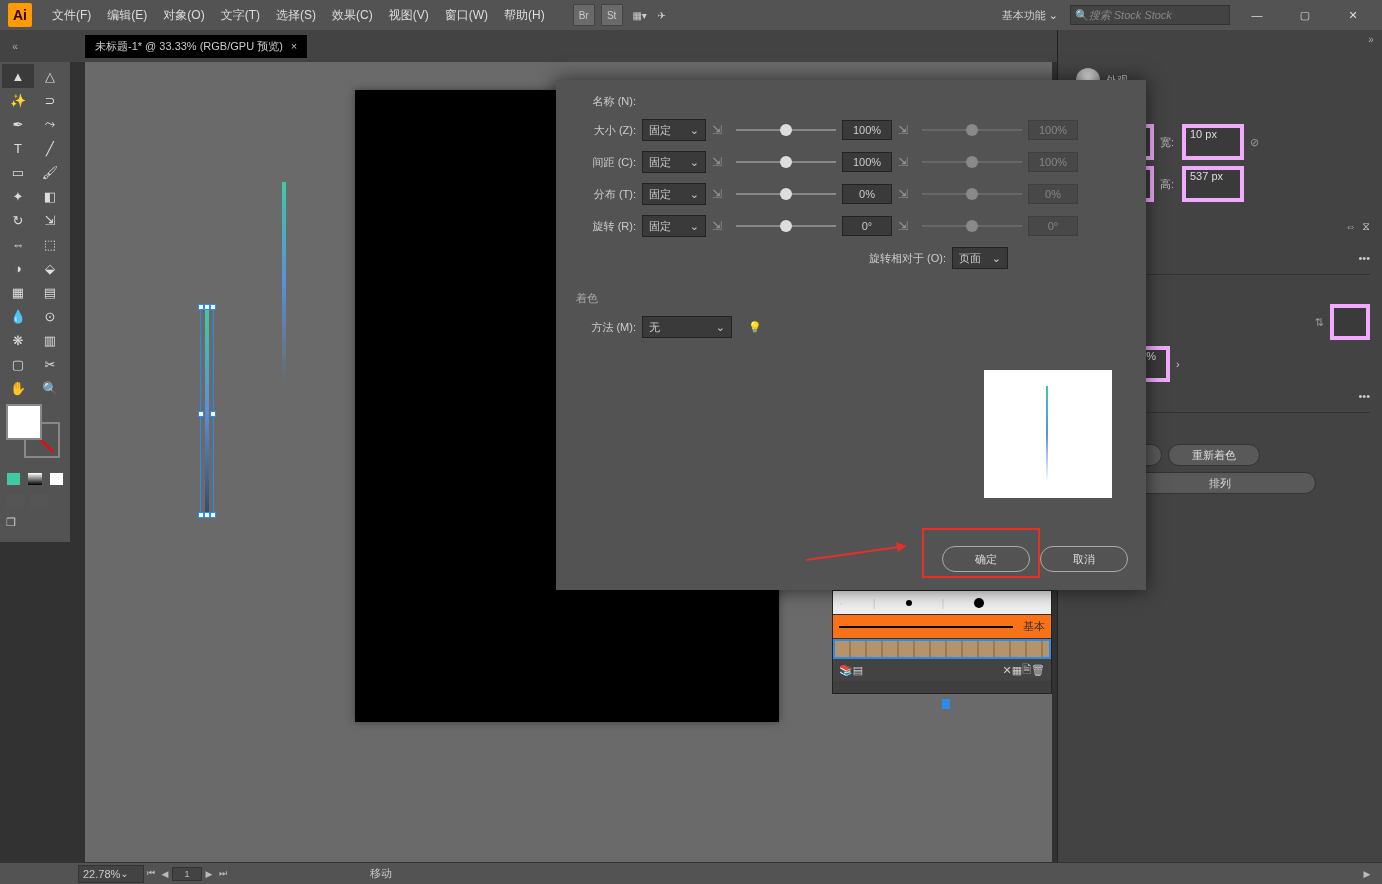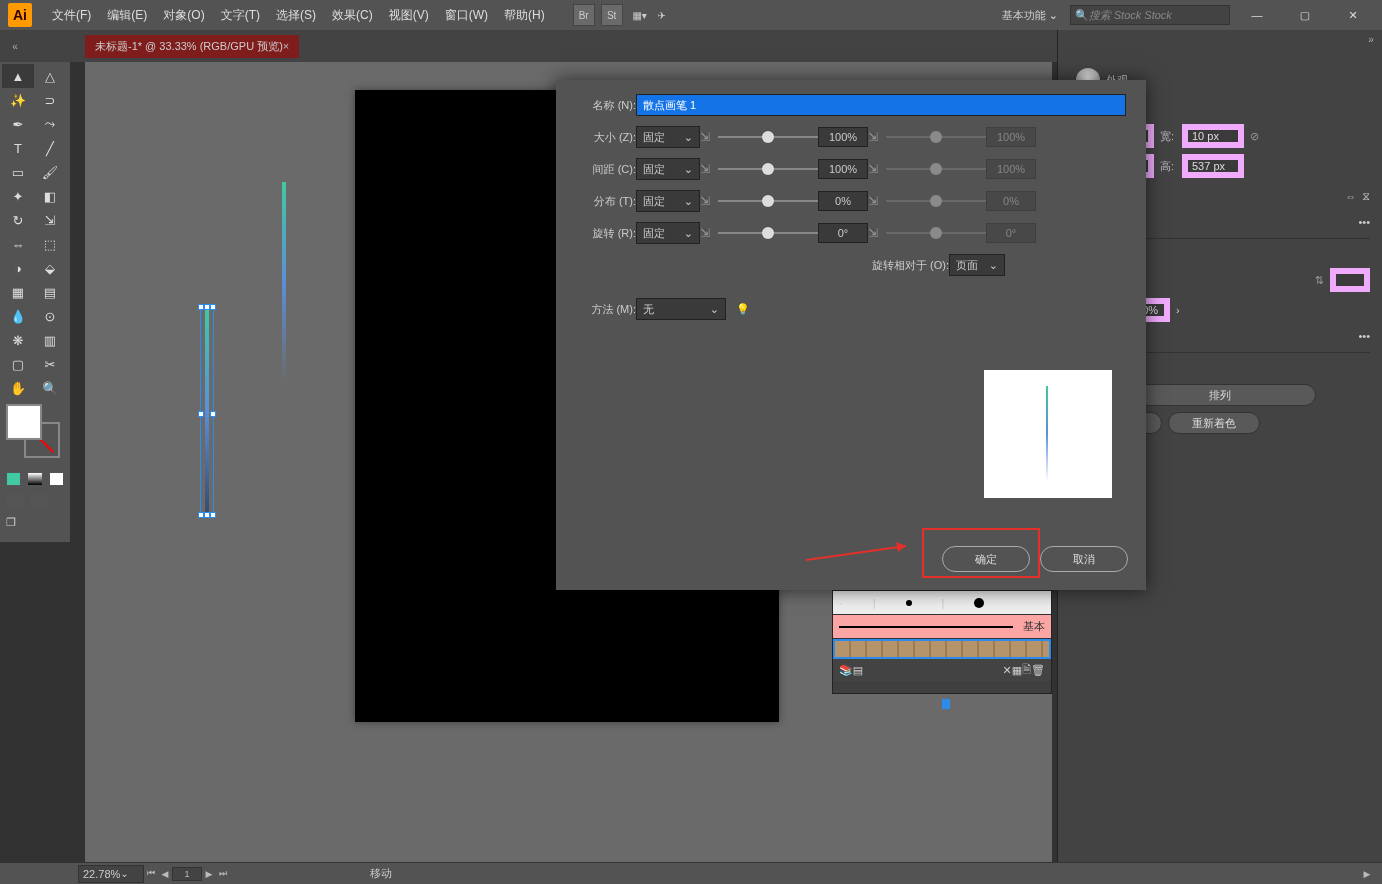--- a/index.html
+++ b/index.html
@@ -7,21 +7,21 @@
 .topbar{height:30px;background:#535353;display:flex;align-items:center;padding:0 8px}
 .ai-logo{width:24px;height:24px;background:#ff9a00;color:#330000;font-weight:bold;font-size:14px;display:flex;align-items:center;justify-content:center;margin-right:12px;border-radius:2px}
 .menu-item{padding:0 8px;color:#ddd;font-size:12px}
 .topbar-right{margin-left:auto;display:flex;align-items:center;gap:6px}
 .win-btn{width:42px;height:26px;display:flex;align-items:center;justify-content:center;color:#ddd}
 .icon-btn{width:22px;height:22px;background:#6a6a6a;border:1px solid #444;display:flex;align-items:center;justify-content:center;font-size:10px}
 .workspace-sel{padding:2px 6px;background:#535353;color:#ddd;font-size:11px}
 .search-box{width:160px;height:20px;background:#434343;border:1px solid #333;padding:0 4px;display:flex;align-items:center}
 .search-box span{color:#888;font-style:italic}
 .tab-bar{height:32px;background:#434343;display:flex;align-items:center;padding-left:85px}
-.doc-tab{background:#7f1d1d;padding:4px 10px;display:flex;align-items:center;font-size:11px;color:#ddd}
+.doc-tab{background:#000000;padding:4px 10px;display:flex;align-items:center;gap:8px;font-size:11px;color:#ddd}
 .doc-tab .x{color:#bbb}
 .tools-panel{position:absolute;left:0;top:62px;width:70px;background:#535353;display:flex;flex-wrap:wrap;padding:2px;gap:0}
 .tool{width:32px;height:24px;display:flex;align-items:center;justify-content:center;font-size:13px;color:#ddd}
 .tool.sel{background:#3a3a3a}
 .fill-stroke{margin:4px;width:58px;height:58px;position:relative}
 .fill-box{position:absolute;width:36px;height:36px;border:2px solid #888;background:#fff;top:0;left:0}
 .stroke-box{position:absolute;width:36px;height:36px;border:2px solid #888;top:18px;left:18px}
 .stroke-box::before{content:'';position:absolute;width:100%;height:2px;background:red;top:50%;transform:rotate(45deg)}
 .canvas-area{position:absolute;left:85px;top:62px;right:330px;bottom:20px;background:#6a6a6a}
 .artboard{position:absolute;left:270px;top:28px;width:424px;height:632px;background:#000;box-shadow:0 0 8px rgba(0,0,0,0.4)}
@@ -31,28 +31,28 @@
 .gradient-line{position:absolute;left:197px;top:120px;width:4px;height:200px;background:linear-gradient(#40c9a2,#5b8fd9,transparent)}
 .right-panels{position:absolute;right:0;top:30px;width:325px;bottom:0;background:#434343;border-left:1px solid #222}
 .panel-tabs{height:28px;display:flex;align-items:center;border-bottom:1px solid #333;padding-left:112px}
 .panel-tab{padding:4px 10px;color:#999;font-size:11px}
 .panel-tab.active{color:#fff;border-bottom:2px solid #fff}
 .appearance-row{display:flex;align-items:center;padding:6px 10px;gap:6px}
 .app-icon{width:24px;height:24px;background:radial-gradient(circle,#fff,#888);border-radius:50%}
 .prop-section{padding:8px 12px}
 .prop-row{display:flex;align-items:center;gap:6px;margin-bottom:6px}
 .prop-label{width:16px;color:#bbb;font-size:11px}
-.prop-input{width:62px;height:24px;background:#3a3a3a;border:6px solid #f0abfc;padding:0 4px;color:#ddd;font-size:11px}
+.prop-input{width:62px;height:36px;background:#3a3a3a;border:4px solid #f0abfc;padding:0 4px;color:#ddd;font-size:11px}
 .prop-btn{width:92px;height:22px;background:#595959;border:1px solid #333;color:#ddd;font-size:11px;border-radius:11px}
 .sec-head{color:#bbb;font-size:11px;margin:10px 0 6px}
 .dialog{position:absolute;left:556px;top:80px;width:590px;height:510px;background:#535353;box-shadow:0 0 18px rgba(0,0,0,0.6)}
 .dialog-title{background:#f0f0f0;color:#333;padding:6px 10px;font-size:12px}
 .dialog-body{padding:14px 20px}
 .dlg-sec{color:#aaa;font-size:11px;margin-bottom:10px}
-.dlg-row{display:flex;align-items:center;margin-bottom:10px;}
+.dlg-row{display:flex;align-items:center;margin-bottom:10px;gap:6px}
 .dlg-label{width:60px;text-align:right;color:#ccc;font-size:11px}
 .dlg-input{height:22px;background:#3a3a3a;border:1px solid #222;color:#fff;font-size:11px;padding:0 6px}
 .dlg-input.selected{background:#1473e6;color:#fff}
 .dlg-sel{width:64px;height:22px;background:#3a3a3a;border:1px solid #222;color:#ddd;font-size:11px;display:flex;align-items:center;justify-content:space-between;padding:0 6px}
 .dlg-slider{width:100px;position:relative;height:20px;display:flex;align-items:center}
 .dlg-slider::before{content:'';position:absolute;width:100%;height:2px;background:#888;top:9px}
 .dlg-thumb{width:12px;height:12px;background:#ddd;border-radius:50%;position:absolute;left:50%;transform:translateX(-50%)}
 .dlg-val{width:50px;height:20px;background:#3a3a3a;border:1px solid #222;text-align:center;font-size:11px;line-height:18px}
 .dlg-arrow{width:18px;height:14px;position:relative}
 .dlg-arrow::before{content:'⇲';color:#999;font-size:12px}
@@ -215,60 +215,59 @@
       <div class="prop-input" style="width:40px"></div>
     </div>
     <div class="prop-row">
       <span>不透明度</span>
       <div class="prop-input" style="width:50px">100%</div>
       <span>›</span>
     </div>
     <div style="text-align:right;padding:2px 0"><span>•••</span></div>
     <div style="height:1px;background:#333;margin:8px 0"></div>
     <div class="sec-head">快速操作</div>
+    <div class="prop-row">
+      <button class="prop-btn">存储为符号</button>
+      <button class="prop-btn">重新着色</button>
+    </div>
     <div class="prop-row" style="justify-content:center">
       <button class="prop-btn" style="width:192px">排列</button>
-    </div>
-    <div class="prop-row">
-      <button class="prop-btn">存储为符号</button>
-      <button class="prop-btn">重新着色</button>
     </div>
   </div>
 </div>
 
 <div class="brush-panel">
   <div class="brush-row">
     <span>·</span>
       <span style="margin-left:20px">|</span>
       <div class="brush-dot" style="margin-left:20px"></div>
       <span style="margin-left:20px">|</span>
       <div class="brush-dot" style="margin-left:20px;width:10px;height:10px"></div>
   </div>
-  <div class="brush-row" style="justify-content:flex-end;background:#fca5a5">
+  <div class="brush-row" style="justify-content:flex-end;background:#f97316">
     <div style="flex:1;height:2px;background:#000"></div>
     <span style="color:#333;font-size:11px">基本</span>
   </div>
   <div class="brush-row" style="height:20px;border:2px solid #2d8ceb;background:repeating-linear-gradient(90deg,#b5936b 0 14px,#9c7a52 14px 16px)"></div>
   <div class="brush-footer">
     <span>📚</span>
     <span>▤</span>
     <span style="flex:1"></span>
     <span>✕</span>
     <span>▦</span>
     <span>🗎</span>
     <span>🗑</span>
   </div>
   <div style="position:absolute;bottom:-16px;left:50%;width:8px;height:10px;background:#2d8ceb"></div>
 </div>
 
 <div class="dialog">
   <div class="dialog-body">
     <div class="dlg-row">
       <div class="dlg-label">名称 (N):</div>
-      <input class="dlg-input selected" style="flex: 1 1 0%;" value="散点画笔 1">
     </div>
     <div class="dlg-row">
       <div class="dlg-label">大小 (Z):</div>
       <div class="dlg-sel">
           <span>固定</span>
           <span>⌄</span>
         </div>
       <div class="dlg-arrow"></div>
       <div class="dlg-slider">
           <div class="dlg-thumb"></div>
@@ -332,20 +331,21 @@
       <div class="dlg-val" style="opacity:.4">0°</div>
     </div>
     <div class="dlg-row" style="justify-content:center;padding-left:175px">
       <span>旋转相对于 (O):</span>
       <div class="dlg-sel" style="width:56px">
           <span>页面</span>
           <span>⌄</span>
         </div>
     </div>
     <div style="height:12px"></div>
+    <div class="dlg-sec">着色</div>
     <div class="dlg-row">
       <div class="dlg-label">方法 (M):</div>
       <div class="dlg-sel" style="width:90px">
           <span>无</span>
           <span>⌄</span>
         </div>
       <span style="margin-left:10px;color:#888">💡</span>
     </div>
   </div>
   <div class="preview-box"></div>

